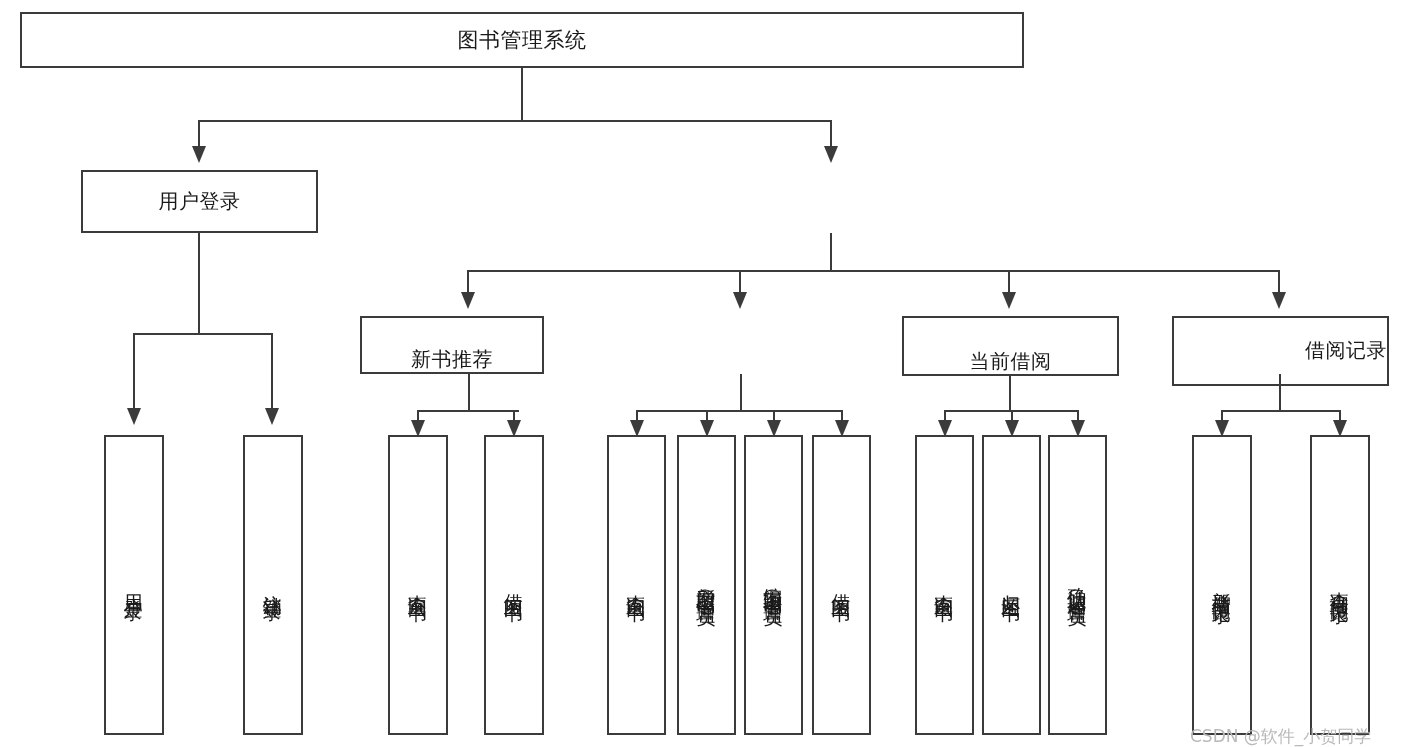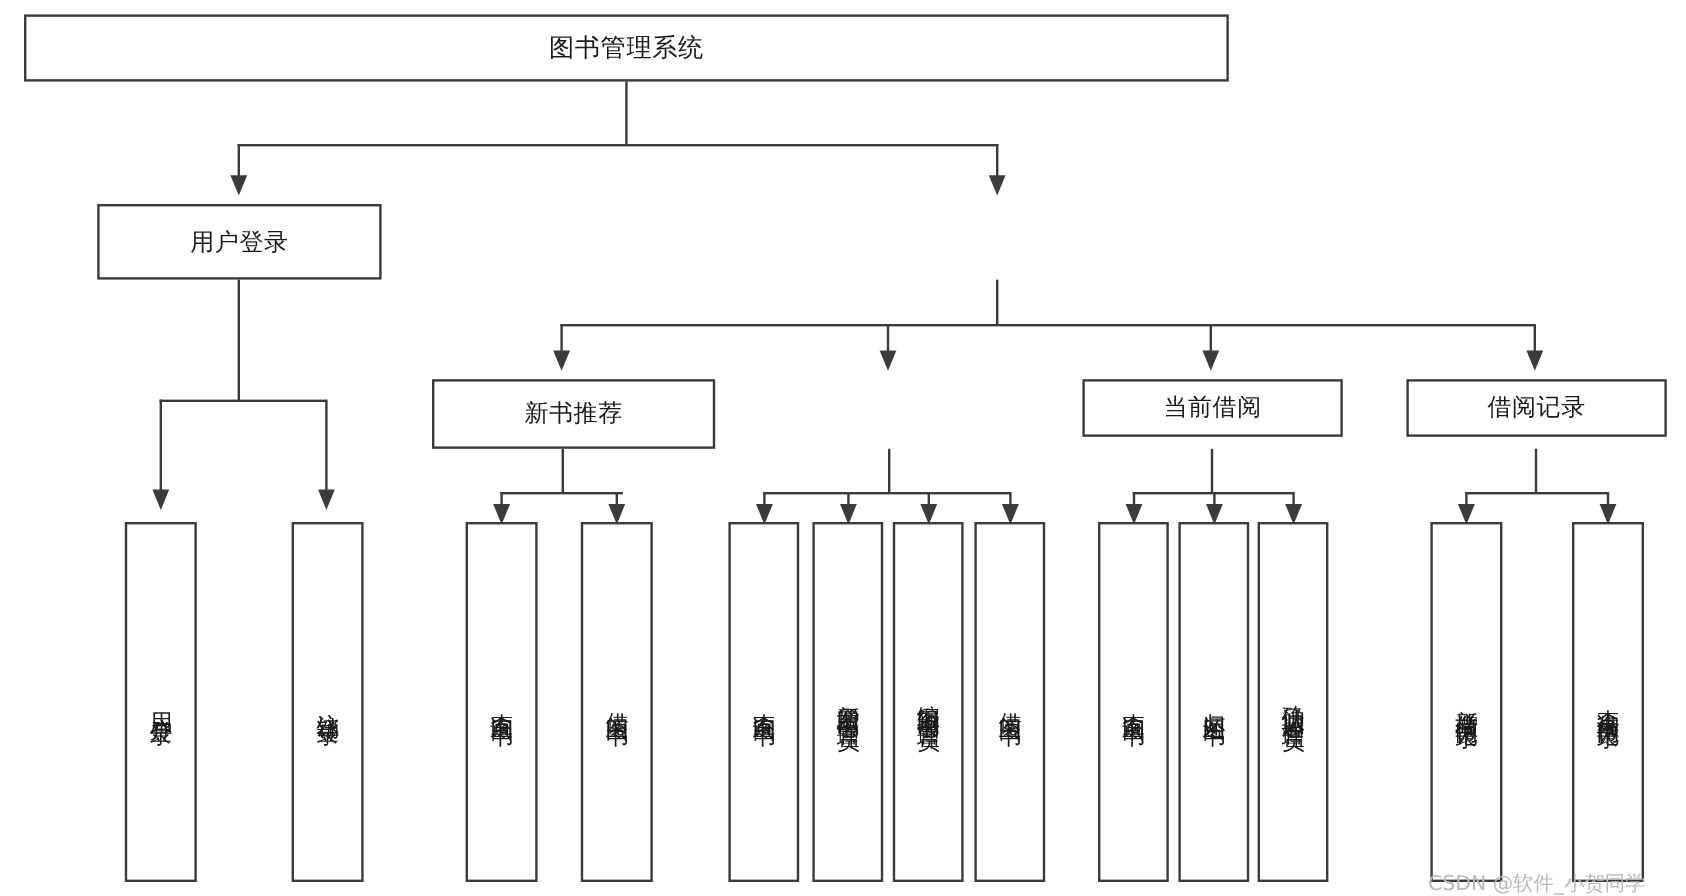--- a/index.html
+++ b/index.html
@@ -107,27 +107,27 @@
   <div class="hline" style="left:467px; top:270px; width:812px; height:2px;"></div>
   <div class="vline" style="left:467px; top:270px; width:2px; height:24px;"></div>
   <div class="arrow" style="left:461px; top:292px;"></div>
   <div class="vline" style="left:739px; top:270px; width:2px; height:24px;"></div>
   <div class="arrow" style="left:733px; top:292px;"></div>
   <div class="vline" style="left:1008px; top:270px; width:2px; height:24px;"></div>
   <div class="arrow" style="left:1002px; top:292px;"></div>
   <div class="vline" style="left:1278px; top:270px; width:2px; height:24px;"></div>
   <div class="arrow" style="left:1272px; top:292px;"></div>
 
-  <div class="box h" style="left:360px; top:316px; width:236px; height:58px;">
+  <div class="box h" style="left:360px; top:316px; width:184px; height:58px;align-items:flex-end;">
     <span class="txt">新书推荐</span>
   </div>
-  <div class="box h" style="left:902px; top:316px; width:217px; height:48px;">
+  <div class="box h" style="left:902px; top:316px; width:217px; height:60px;align-items:flex-end;">
     <span class="txt">当前借阅</span>
   </div>
-  <div class="box h" style="left:1172px; top:316px; width:217px; height:48px;">
+  <div class="box h" style="left:1172px; top:316px; width:217px; height:70px;justify-content:flex-end;">
     <span class="txt">借阅记录</span>
   </div>
 
   <div class="vline" style="left:468px; top:374px; width:2px; height:37px;"></div>
   <div class="hline" style="left:417px; top:410px; width:102px; height:2px;"></div>
   <div class="vline" style="left:417px; top:410px; width:2px; height:12px;"></div>
   <div class="arrow" style="left:411px; top:420px;"></div>
   <div class="vline" style="left:513px; top:410px; width:2px; height:12px;"></div>
   <div class="arrow" style="left:507px; top:420px;"></div>
 

